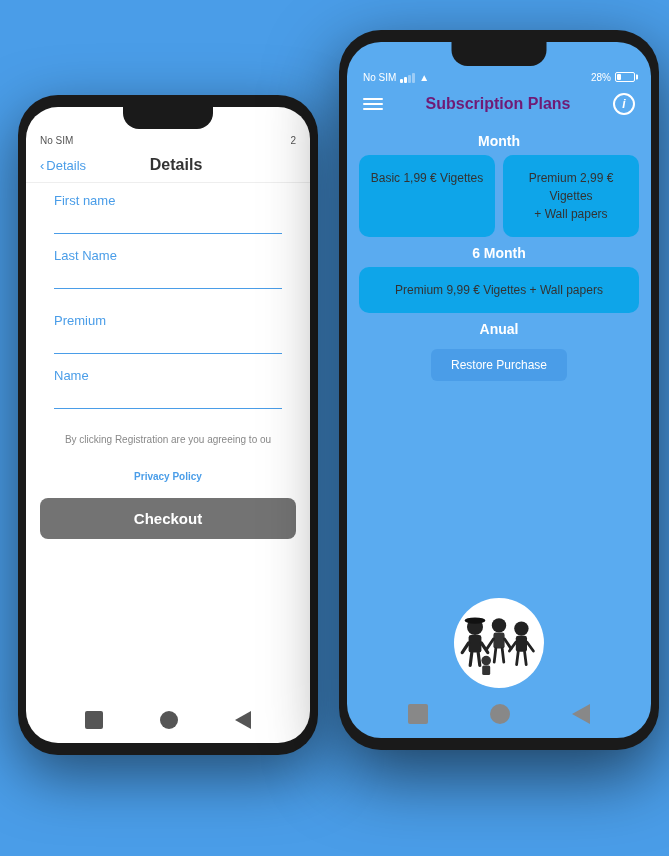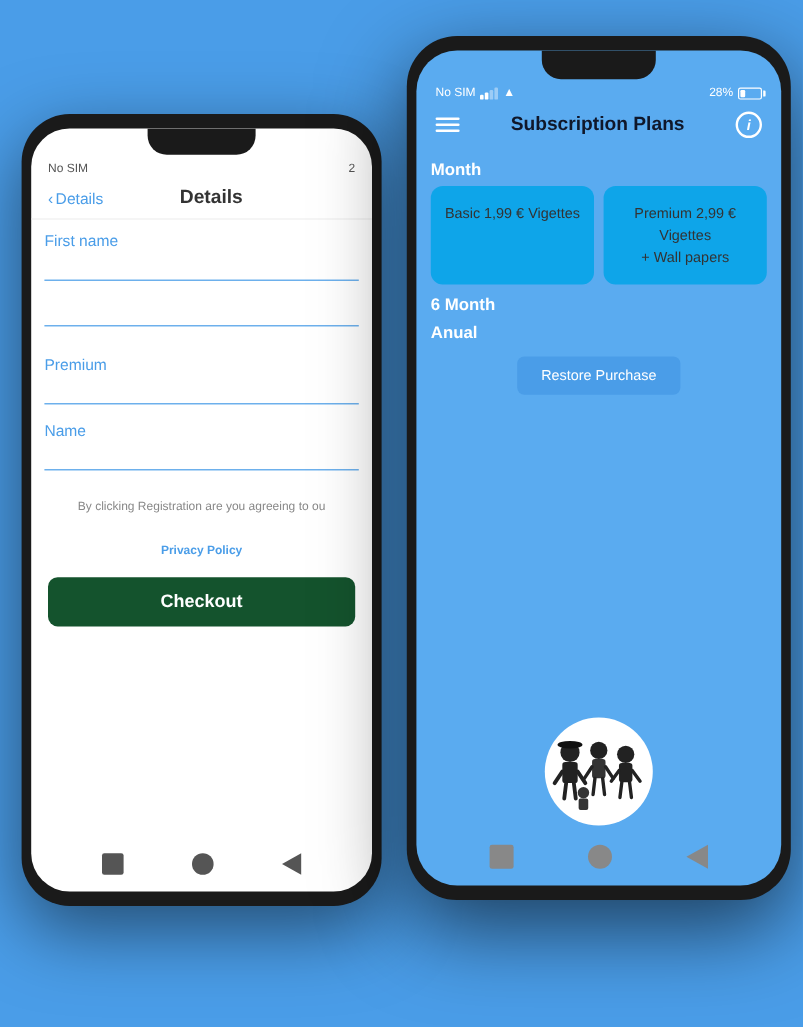--- a/index.html
+++ b/index.html
@@ -70,21 +70,21 @@
     }
     .phone1-title {
       flex: 1;
       text-align: center;
       font-size: 16px;
       font-weight: 600;
       color: #333;
       margin-right: 30px;
     }
     .phone1-form {
-      padding: 10px 11px;
+      padding: 10px 28px;
     }
     .phone1-field {
       margin-bottom: 4px;
     }
     .phone1-label {
       font-size: 13px;
       color: #4a9de8;
       margin-bottom: 2px;
       display: block;
     }
@@ -107,21 +107,21 @@
       line-height: 1.4;
     }
     .phone1-privacy-link {
       color: #4a9de8;
       font-weight: 700;
       display: block;
       margin-top: 23px;
     }
     .phone1-checkout {
       margin: 10px 14px;
-      background: #14532d;
+      background: #737373;
       color: white;
       border: none;
       border-radius: 8px;
       padding: 12px;
       width: calc(100% - 28px);
       font-size: 15px;
       font-weight: 600;
       cursor: pointer;
       text-align: center;
     }
@@ -186,21 +186,21 @@
     }
     .phone2-status {
       display: flex;
       justify-content: space-between;
       align-items: center;
       padding: 30px 16px 6px;
       font-size: 10px;
       color: #fff;
     }
     .phone2-status-left { display: flex; align-items: center; gap: 4px; }
-    .phone2-status-right { display: flex; align-items: center; gap: 4px; font-size: 10px; }
+    .phone2-status-right { display: flex; align-items: flex-start; gap: 4px; font-size: 10px; }
     .signal-bars { display: flex; gap: 1px; align-items: flex-end; }
     .bar { width: 3px; background: white; border-radius: 1px; }
     .bar1 { height: 4px; }
     .bar2 { height: 6px; }
     .bar3 { height: 8px; }
     .bar4 { height: 10px; }
     .wifi-icon { font-size: 10px; }
     .battery-icon { font-size: 8px; border: 1.5px solid white; border-radius: 2px; width: 20px; height: 10px; position: relative; display: inline-flex; align-items: center; padding: 1px; }
     .battery-fill { background: white; height: 100%; width: 28%; border-radius: 1px; }
     .battery-tip { position: absolute; right: -4px; top: 50%; transform: translateY(-50%); width: 2px; height: 5px; background: white; border-radius: 0 1px 1px 0; }
@@ -219,21 +219,21 @@
     }
     .menu-line {
       width: 20px;
       height: 2px;
       background: white;
       border-radius: 1px;
     }
     .phone2-header-title {
       font-size: 16px;
       font-weight: 600;
-      color: #0f172a;
+      color: #701a75;
     }
     .phone2-info-icon {
       width: 22px;
       height: 22px;
       border: 2px solid white;
       border-radius: 50%;
       display: flex;
       align-items: center;
       justify-content: center;
       color: white;
@@ -245,20 +245,21 @@
     .phone2-content {
       padding: 0 12px;
       overflow-y: auto;
       height: calc(100% - 100px);
     }
     .section-label {
       font-size: 14px;
       font-weight: 700;
       color: white;
       margin: 8px 0 6px;
+      text-align: center;
     }
     .plan-row {
       display: flex;
       gap: 8px;
       margin-bottom: 6px;
     }
     .plan-card {
       flex: 1;
       background: #0ea5e9;
       border-radius: 10px;
@@ -352,20 +353,21 @@
       <div class="phone1-title">Details</div>
     </div>
 
     <div class="phone1-form">
       <div class="phone1-field">
         <label class="phone1-label">First name</label>
         <input class="phone1-input" type="text" style="">
       </div>
       <div class="phone1-spacer"></div>
       <div class="phone1-field">
+        <label class="phone1-label">Last Name</label>
         <input class="phone1-input" type="text" style="">
       </div>
       <div class="phone1-spacer"></div>
       <div class="phone1-spacer"></div>
       <div class="phone1-field">
         <label class="phone1-label">Premium</label>
         <input class="phone1-input" type="text" style="">
       </div>
       <div class="phone1-spacer"></div>
       <div class="phone1-field">
@@ -431,20 +433,25 @@
       <div class="plan-row">
         <div class="plan-card">
           <span class="plan-card-text">Basic 1,99 € Vigettes</span>
         </div>
         <div class="plan-card">
           <span class="plan-card-text">Premium 2,99 € Vigettes<br>+ Wall papers</span>
         </div>
       </div>
 
       <div class="section-label">6 Month</div>
+      <div class="plan-row">
+        <div class="plan-card full">
+          <span class="plan-card-text">Premium 9,99 € Vigettes + Wall papers</span>
+        </div>
+      </div>
 
       <div class="section-label">Anual</div>
 
       <div style="text-align:center; margin-top: 12px;">
         <button class="restore-btn">Restore Purchase</button>
       </div>
     </div>
 
     <div class="phone2-illustration">
       <svg class="figures-svg" viewBox="0 0 100 100">

